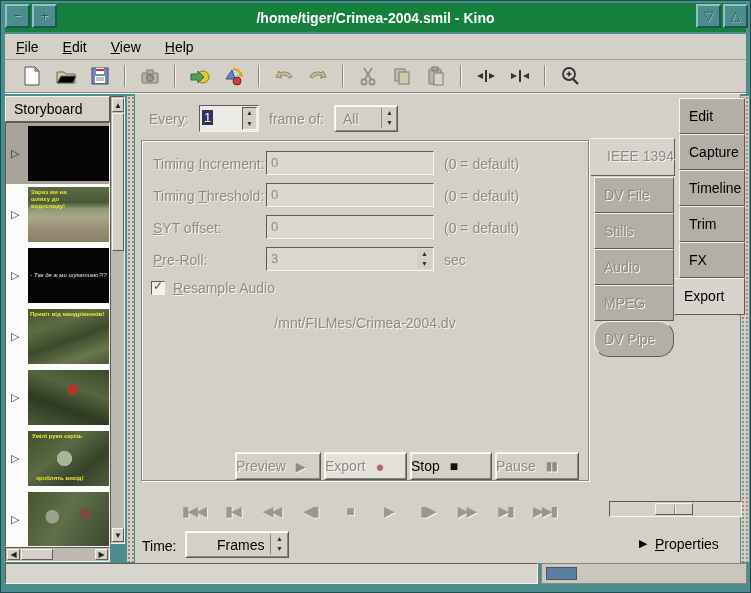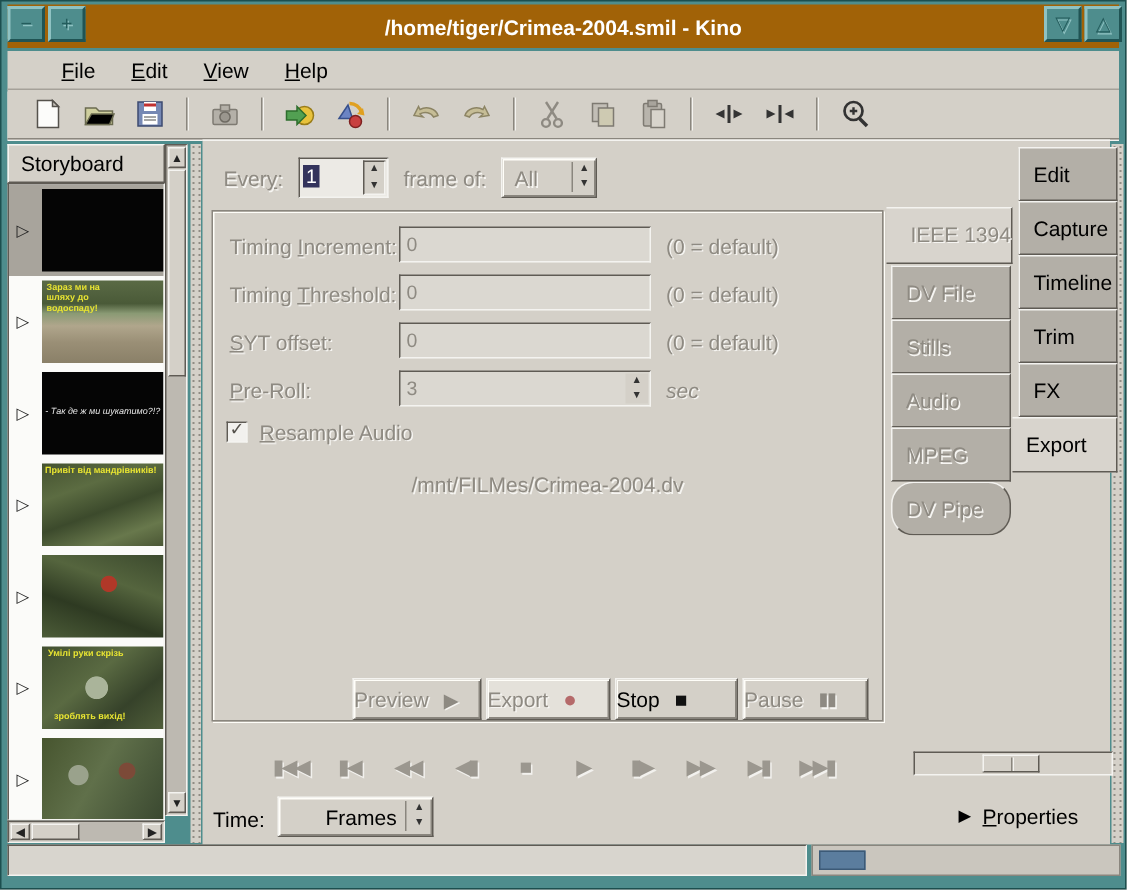--- a/index.html
+++ b/index.html
@@ -13,31 +13,31 @@
   .abs { position:absolute; }
   .raised { border-top:1px solid #f4f3f0; border-left:1px solid #f4f3f0;
             border-right:1px solid #5f5b54; border-bottom:1px solid #5f5b54; }
   .sunken { border-top:1px solid #5f5b54; border-left:1px solid #5f5b54;
             border-right:1px solid #f4f3f0; border-bottom:1px solid #f4f3f0; }
   .bevel2 { box-shadow: inset 1px 1px 0 #fffef9, inset -1px -1px 0 #8a867e; }
   .dim { color:#8e8a82; text-shadow:1px 1px 0 #f6f5f2; }
   .acc { text-decoration:underline; }
 
   
-  .titlebar { left:4px; top:2px; right:4px; height:29px; background:#a16207;
+  .titlebar { left:4px; top:2px; right:4px; height:29px; background:#15803d;
     display:flex; align-items:center; justify-content:center;
     color:#fff; font-weight:bold; font-size:14px; }
   .wbtn { position:absolute; top:3px; width:25px; height:24px; background:#4e8d8d;
     border-top:2px solid #8fc2c2; border-left:2px solid #8fc2c2;
     border-right:2px solid #205454; border-bottom:2px solid #205454;
     color:#235c5c; font-size:13px; text-align:center; line-height:20px; text-shadow:1px 1px 0 #8fc2c2; }
 
   
   .menubar { left:4px; top:33px; right:4px; height:26px; background:#d4d0c8;
-    display:flex; align-items:center; gap:4px; padding-left:26px;
+    display:flex; align-items:center; gap:4px; padding-left:1px;
     border-bottom:1px solid #a5a199; font-size:14px; }
   .menu-item { padding:3px 10px; color:#000; }
   .toolbar { left:4px; top:59px; right:4px; height:33px; background:#d4d0c8;
     display:flex; align-items:center; gap:8px; padding-left:14px;
     border-bottom:1px solid #8a867e; box-shadow:0 1px 0 #f4f3f0; }
   .tbtn { width:26px; height:26px; display:flex; align-items:center; justify-content:center; }
   .tsep { width:2px; height:22px; border-left:1px solid #8a867e; border-right:1px solid #f4f3f0; margin:0 3px; }
 
   
   .sb-header { left:4px; top:95px; width:105px; height:26px; background:#d4d0c8;
@@ -306,21 +306,21 @@
   <span class="abs field-label dim" style="left:443px;top:219px;">(0 = default)</span>
 
   <span class="abs field-label dim" style="left:152px;top:251px;"><span></span><span class="acc">P</span><span>re-Roll:</span></span>
   <div class="abs sunken tinput" style="left:265px;top:246px;width:168px;height:24px;">
     <span>3</span>
     <span class="spinbtns">
         <span>▲</span>
         <span>▼</span>
       </span>
   </div>
-  <span class="abs field-label dim" style="left:443px;top:251px;font-style:italic;">sec</span>
+  <span class="abs field-label dim" style="left:443px;top:251px;">sec</span>
 
   <div class="abs sunken" style="left:150px;top:280px;width:14px;height:14px;background:#f2f1ee;">
     <span style="position:absolute;left:1px;top:-3px;font-size:12px;color:#55524c;">✓</span>
   </div>
   <span class="abs field-label dim" style="left:172px;top:279px;"><span class="acc">R</span><span>esample Audio</span></span>
 
   <span class="abs field-label dim" style="left:140px;top:314px;width:448px;text-align:center;">/mnt/FILMes/Crimea-2004.dv</span>
 
   <div class="abtn raised bevel2" style="left:234px;top:451px;width:86px;">
     <span class="dim">Preview</span>

